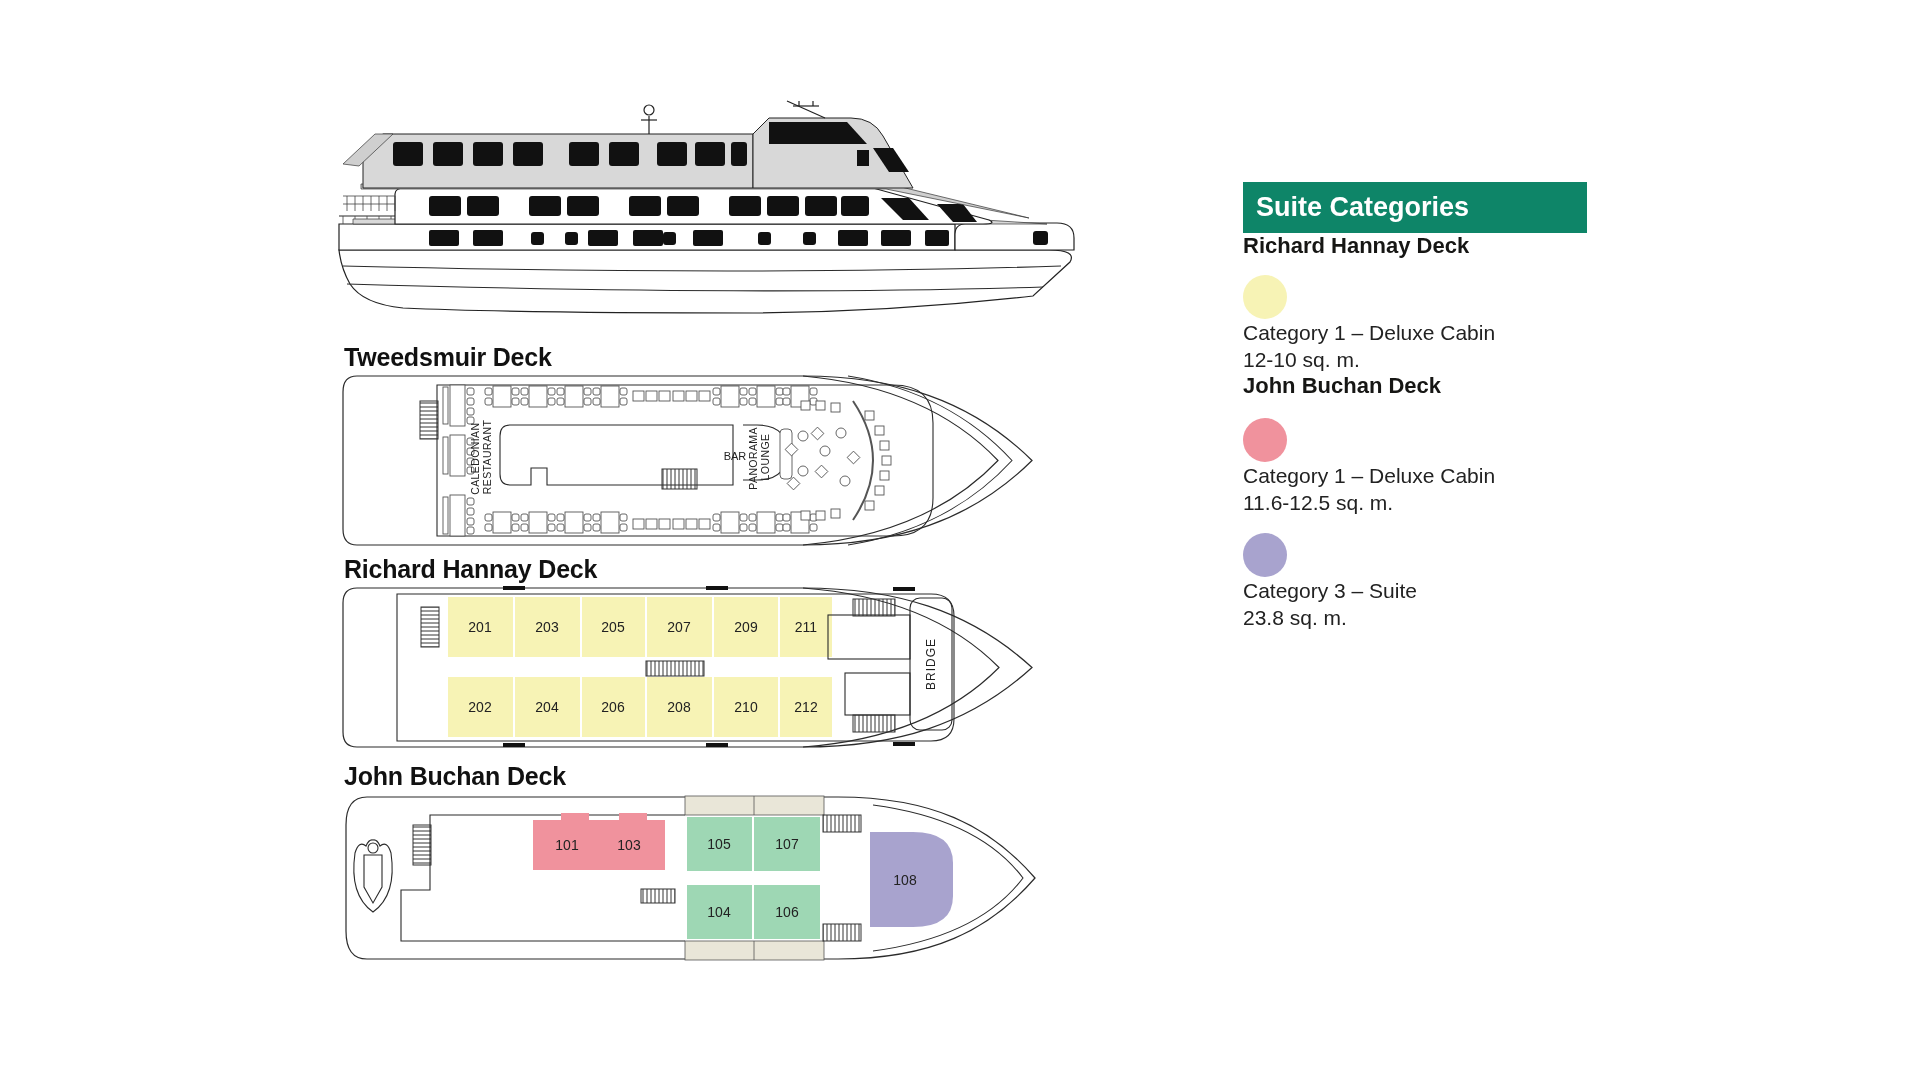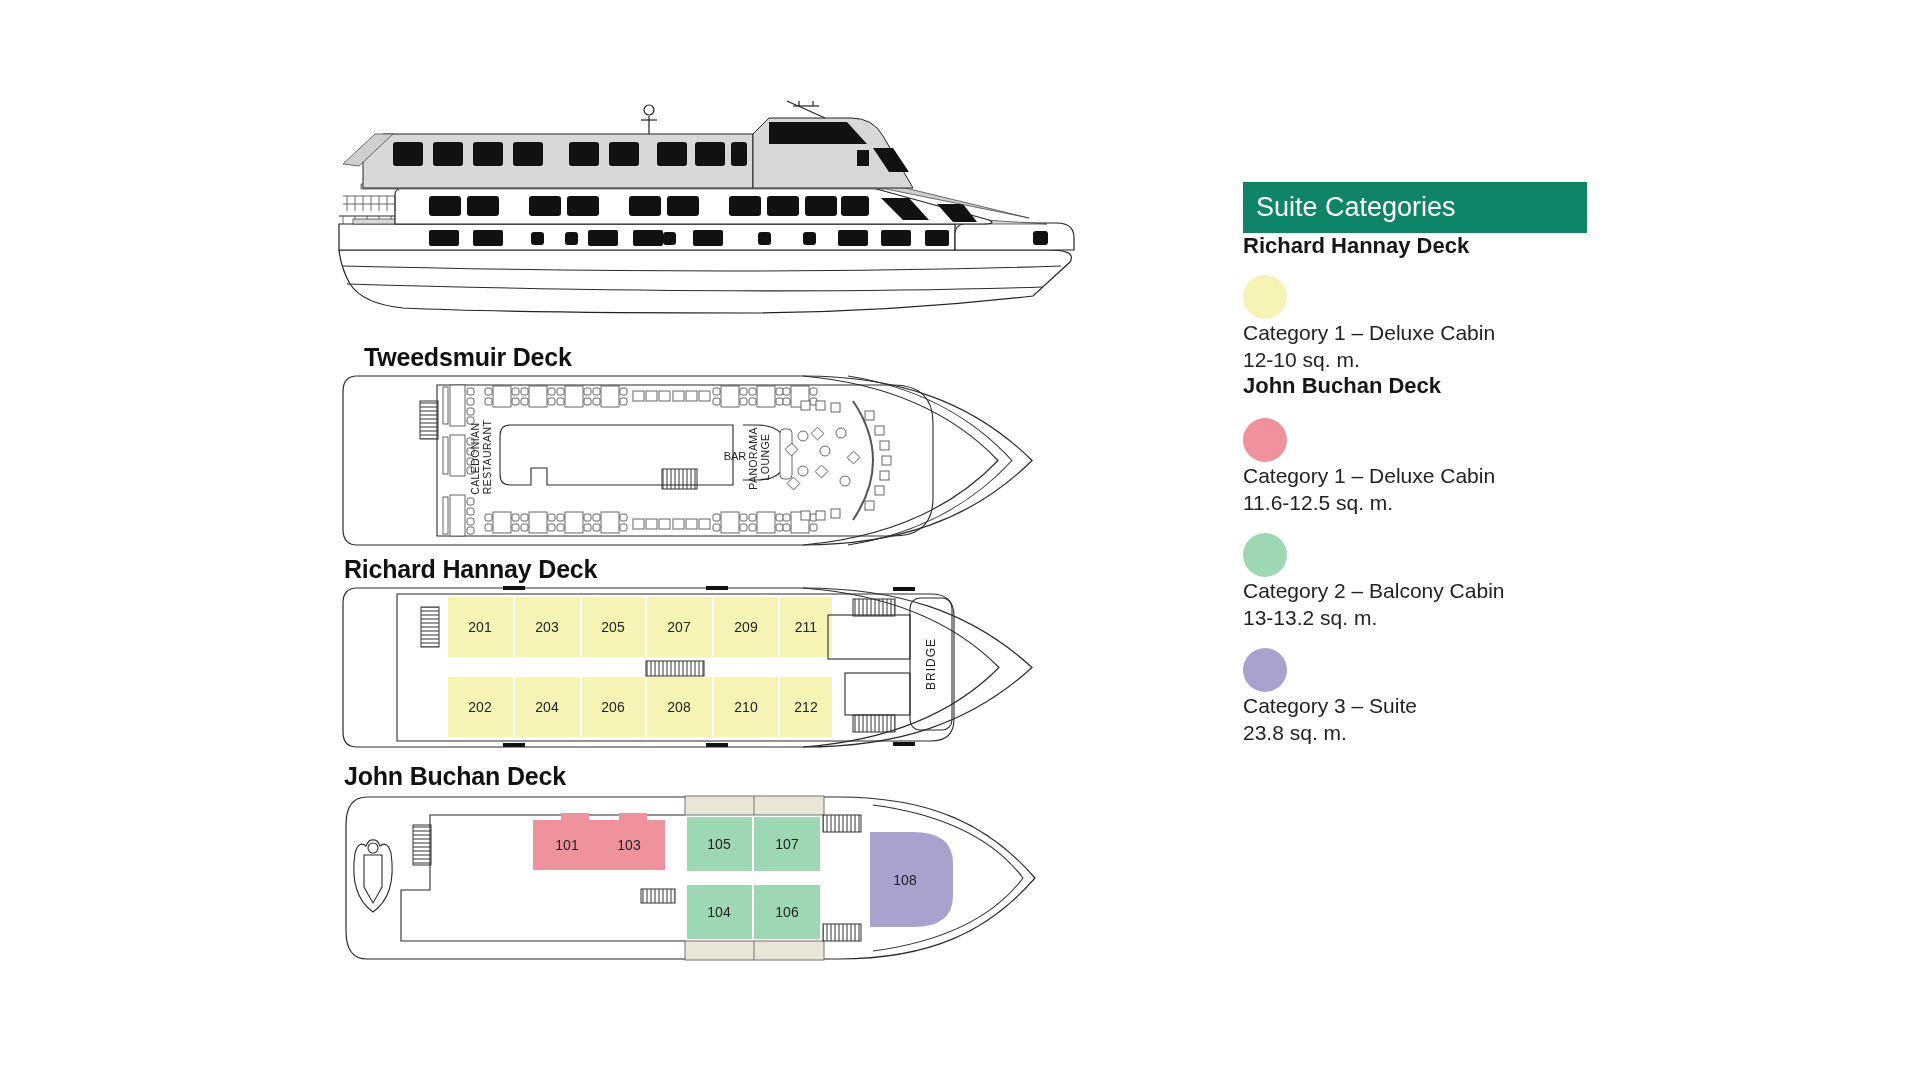--- a/index.html
+++ b/index.html
@@ -3,21 +3,21 @@
 <meta charset="utf-8">
 <style>
   html,body{margin:0;padding:0;background:#fff;}
   body{width:1920px;height:1080px;position:relative;overflow:hidden;
        font-family:"Liberation Sans", sans-serif;color:#1b1b19;}
   .abs{position:absolute;}
   h2.deck-title{font-size:25px;font-weight:700;margin:0;letter-spacing:-0.2px;color:#111;}
   
   .legend{position:absolute;left:1243px;top:182px;width:420px;}
   .legend-header{width:344px;height:51px;display:flex;align-items:center;
-      box-sizing:border-box;padding-left:13px;font-size:27px;font-weight:400;color:#fff;}
+      box-sizing:border-box;padding-left:13px;font-size:27px;font-weight:700;color:#fff;}
   .legend h3{font-size:22px;line-height:26px;margin:0;font-weight:700;color:#161614;}
   .legend-item{display:flex;align-items:flex-start;flex-direction:column;}
   .swatch{width:44px;height:44px;border-radius:50%;flex:0 0 auto;margin-right:14px;margin-top:2px;}
   .itxt{font-size:21px;line-height:27px;color:#222;}
   .mt18{margin-top:18px}.mt14{margin-top:14px}.mt17{margin-top:17px}.mt15{margin-top:15px}
   
   svg text{font-family:"Liberation Sans", sans-serif;fill:#222;}
   .plan-line{fill:none;stroke:#2b2b2b;stroke-width:1.1;}
   .plan-fill{fill:#ffffff;stroke:#2b2b2b;stroke-width:1.2;}
   .furn{fill:#ffffff;stroke:#555;stroke-width:0.9;}
@@ -141,21 +141,21 @@
     <rect x="524" y="50" width="12" height="16"></rect>
   </g>
 
   <g stroke="#222" stroke-width="1.2" fill="none">
     <path d="M492 18 L454 1"></path>
       <path d="M460 6 H486"></path>
       <path d="M466 6 V1 M480 6 V1"></path>
   </g>
 </svg>
 
-<h2 class="deck-title abs" style="left:364px;top:343px;">Tweedsmuir Deck</h2>
+<h2 class="deck-title abs" style="left:344px;top:343px;">Tweedsmuir Deck</h2>
 
 <svg class="abs" style="left:333px;top:373px;" width="705" height="175" viewBox="0 0 705 175">
   <path class="plan-fill" d="M24 3 H470 C562 3 638 27 699 87.5 C638 148 562 172 470 172 H24 Q10 172 10 156 V19 Q10 3 24 3 Z"></path>
   <path class="plan-line" d="M470 3 C548 10 616 36 665 87.5 C616 139 548 165 470 172"></path>
   <path class="plan-line" d="M515 3 C585 14 640 45 679 87.5 C640 130 585 161 515 172"></path>
 
   <path class="plan-line" d="M104 12 H560 Q600 12 600 50 V125 Q600 163 560 163 H104 Z"></path>
 
   <rect x="87" y="28" width="18" height="38" fill="url(#hstairs)" class="stair"></rect>
 
@@ -351,26 +351,19 @@
 
   <h3 class="mt17">John Buchan Deck</h3>
   <div class="legend-item mt17">
     <span class="swatch" style="background-color: rgb(240, 146, 157);"></span>
     <div class="itxt">
       <div>Category 1 – Deluxe Cabin</div>
       <div>11.6-12.5 sq. m.</div>
     </div>
   </div>
   <div class="legend-item mt15">
-    <span class="swatch" style="background-color: rgb(158, 215, 180);"></span>
-    <div class="itxt">
-      <div>Category 2 – Balcony Cabin</div>
-      <div>13-13.2 sq. m.</div>
-    </div>
-  </div>
-  <div class="legend-item mt15">
     <span class="swatch" style="background-color: rgb(168, 163, 206);"></span>
     <div class="itxt">
       <div>Category 3 – Suite</div>
       <div>23.8 sq. m.</div>
     </div>
   </div>
 </div>
 
 </body></html>

